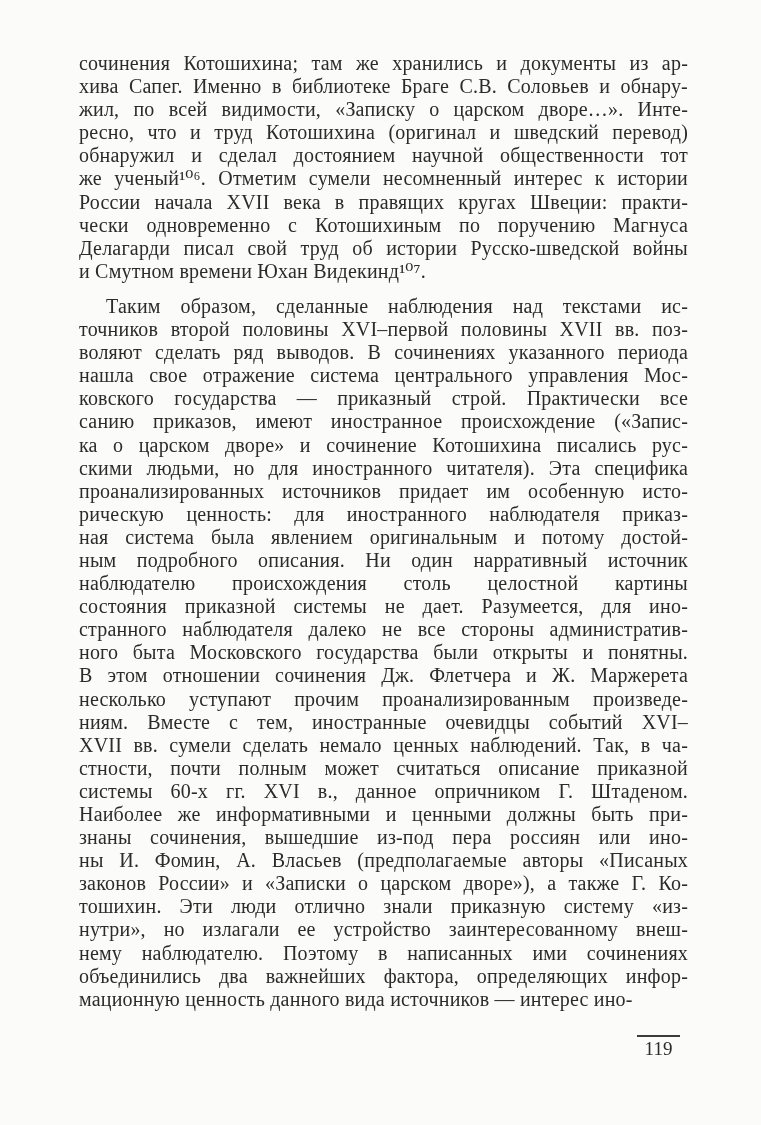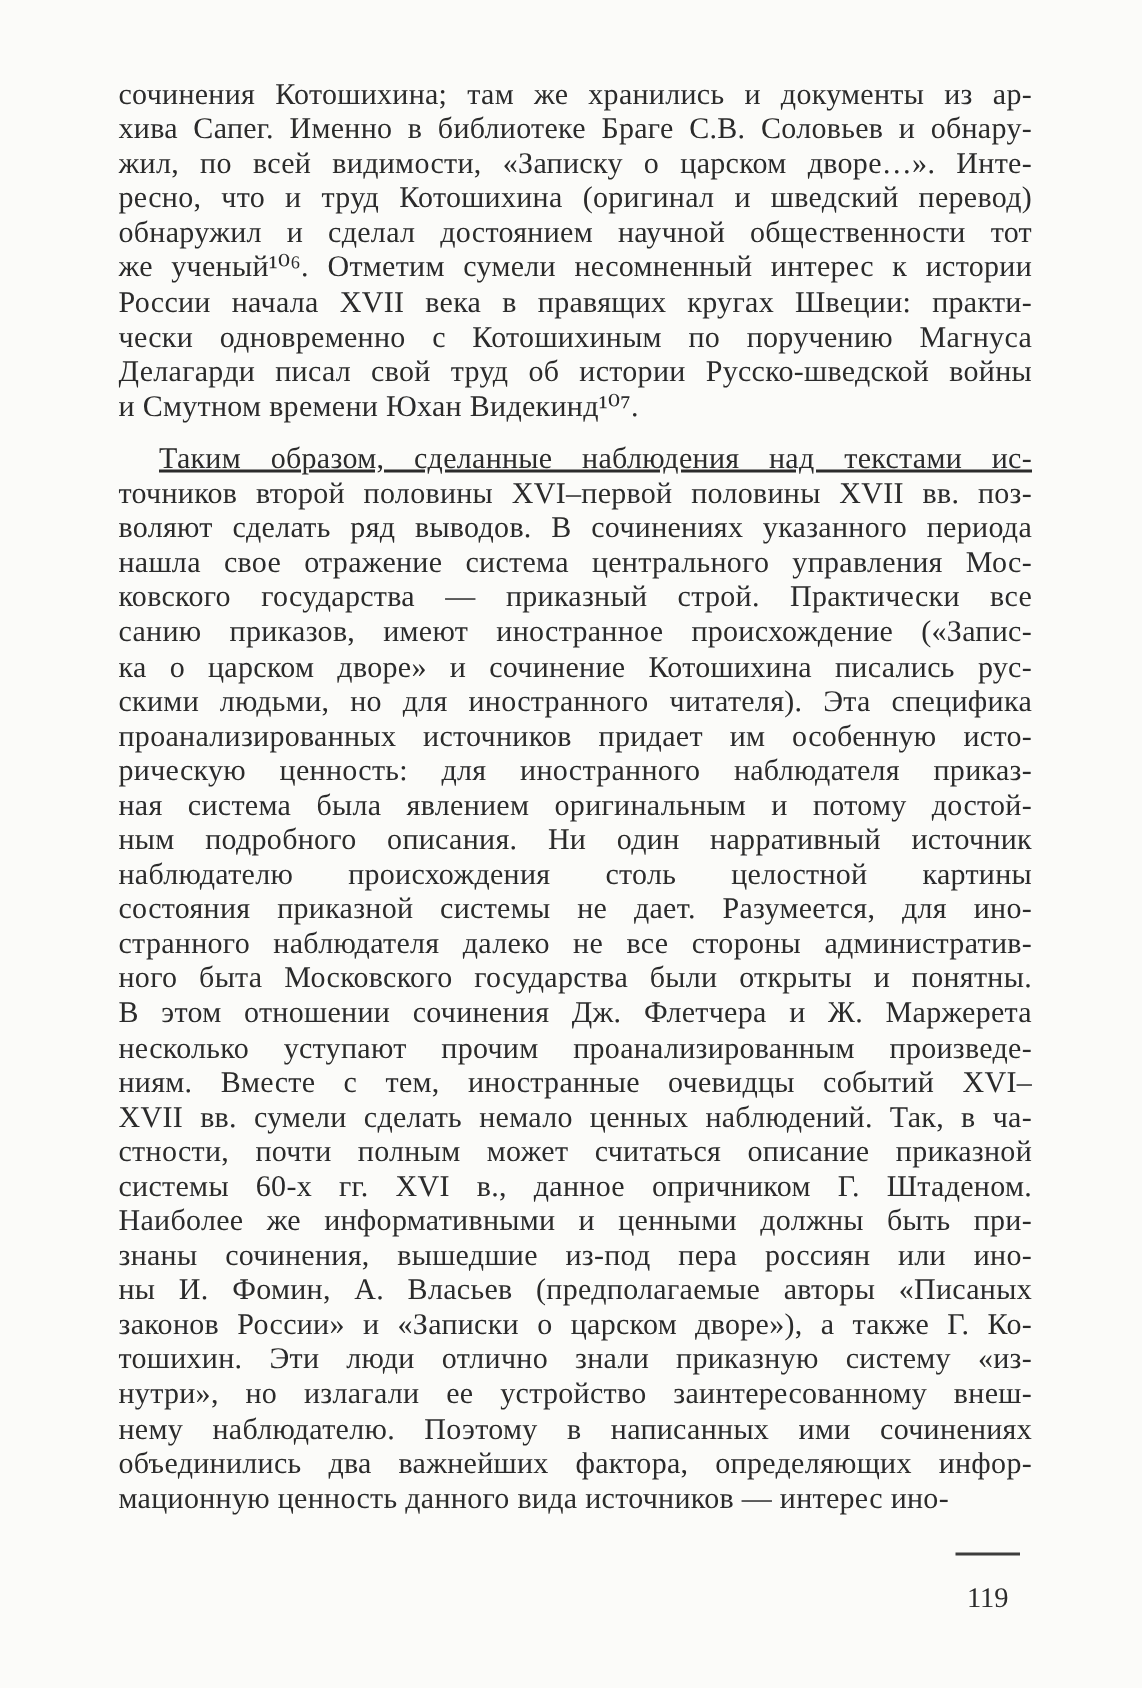--- a/index.html
+++ b/index.html
@@ -33,33 +33,32 @@
     text-align: justify;
     text-align-last: justify;
     letter-spacing: 0.2px;
     white-space: normal;
   }
   .para-end {
     text-align-last: left;
   }
   .indent {
     text-indent: 27px;
-    text-decoration: underline;
   }
   .page-number {
     position: absolute;
     left: 637px;
     top: 1035px;
     width: 43px;
     text-align: center;
     font-family: "Liberation Serif", "DejaVu Serif", serif;
     font-size: 19px;
     color: #2b2b2b;
     border-top: 2px solid #3c3c3c;
-    padding-top: 18px;
+    padding-top: 1px;
   }
 </style>
 </head>
 <body>
 
 <div class="book-page">
   <div class="text-block">
 
     <div class="para">
       <div class="line">сочинения Котошихина; там же хранились и документы из ар-</div>

